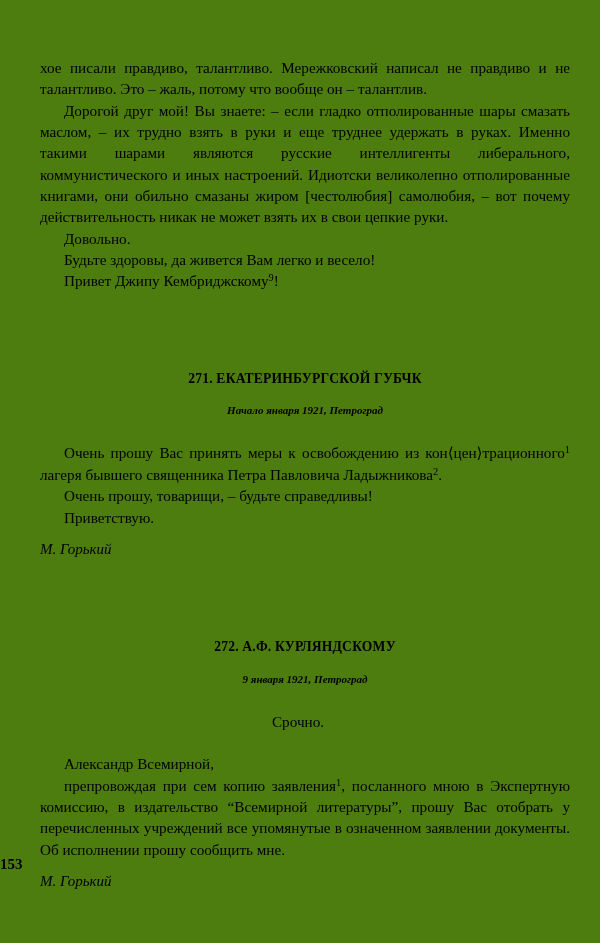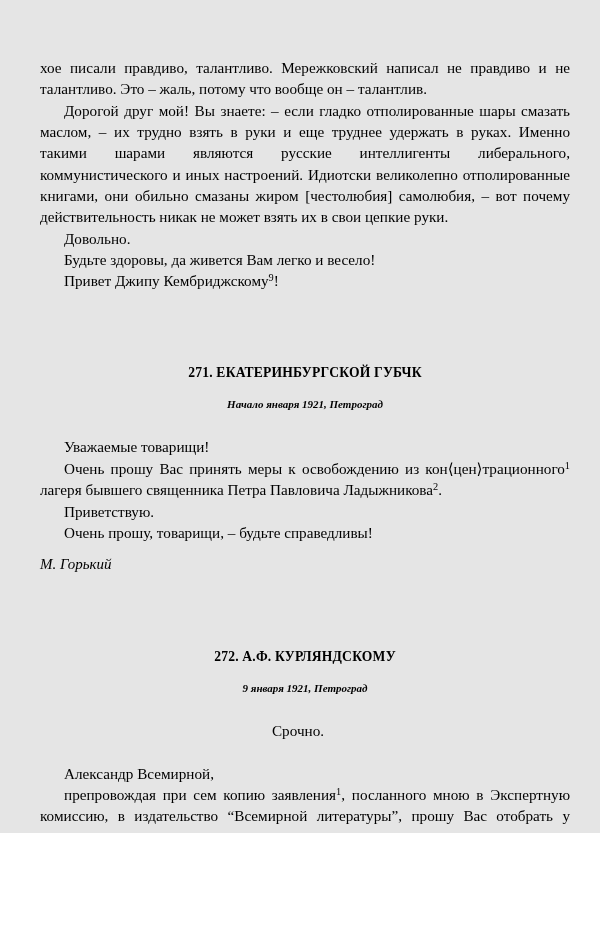--- a/index.html
+++ b/index.html
@@ -8,22 +8,22 @@
     padding: 0;
     background: #ffffff;
   }
   body {
     font-family: "Liberation Serif", "DejaVu Serif", serif;
     color: #000000;
   }
   .page {
     position: relative;
     width: 600px;
-    height: 833px;
-    background: #e5e5e5;
+    height: 943px;
+    background: #4d7c0f;
     overflow: hidden;
     box-sizing: border-box;
   }
   .textblock {
     position: absolute;
     left: 40px;
     top: 57px;
     width: 530px;
   }
   p {
@@ -44,21 +44,21 @@
   
   p.flush {
     text-align: left;
   }
   sup {
     font-size: 0.68em;
     line-height: 0;
     vertical-align: 0.52em;
   }
   .section {
-    margin-top: 12px;
+    margin-top: 18px;
   }
   .sec-head {
     font-size: 13.6px;
     font-weight: bold;
     text-align: center;
     letter-spacing: 0.2px;
     margin: 0;
     text-indent: 0;
   }
   .sec-date {
@@ -114,24 +114,23 @@
     </div>
 
     <div class="gap-xxl"></div>
 
     <div class="section">
       <p class="sec-head">271. ЕКАТЕРИНБУРГСКОЙ ГУБЧК</p>
       <div class="gap-s"></div>
       <p class="sec-date">Начало января 1921, Петроград</p>
       <div class="gap-m"></div>
 
-      <p class="salutation flush">Уважаемые товарищи!</p>
       <p class="indent"><span>Очень прошу Вас принять меры к освобождению из кон⟨цен⟩трационного</span><sup>1</sup><span> лагеря бывшего священника Петра Павловича Ладыжникова</span><sup>2</sup><span>.</span></p>
+      <p class="indent flush">Очень прошу, товарищи, – будьте справедливы!</p>
       <p class="indent flush">Приветствую.</p>
-      <p class="indent flush">Очень прошу, товарищи, – будьте справедливы!</p>
 
       <div class="gap-s"></div>
       <p class="signature">М. Горький</p>
     </div>
 
     <div class="gap-xxl"></div>
 
     <div class="section">
       <p class="sec-head">272. А.Ф. КУРЛЯНДСКОМУ</p>
       <div class="gap-s"></div>

